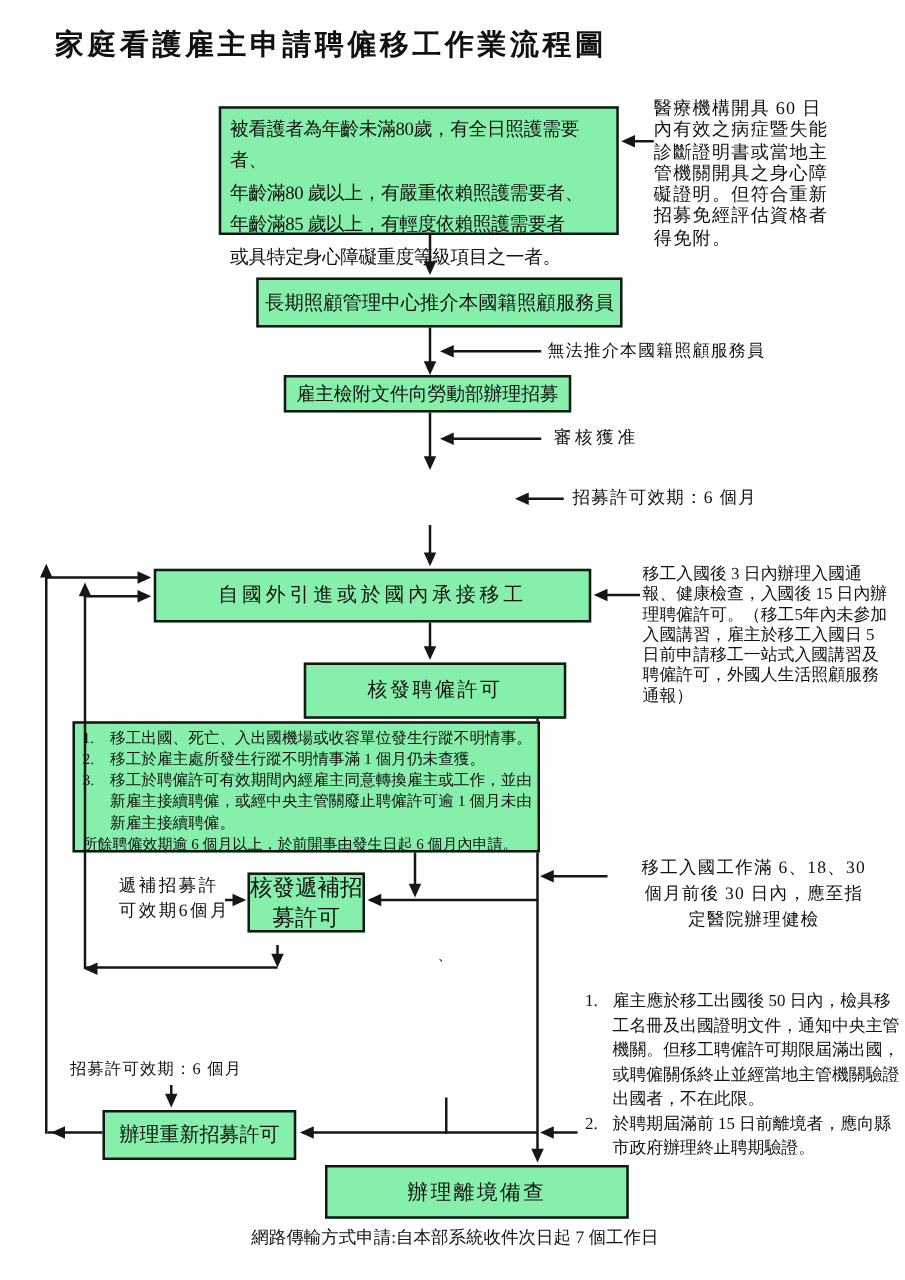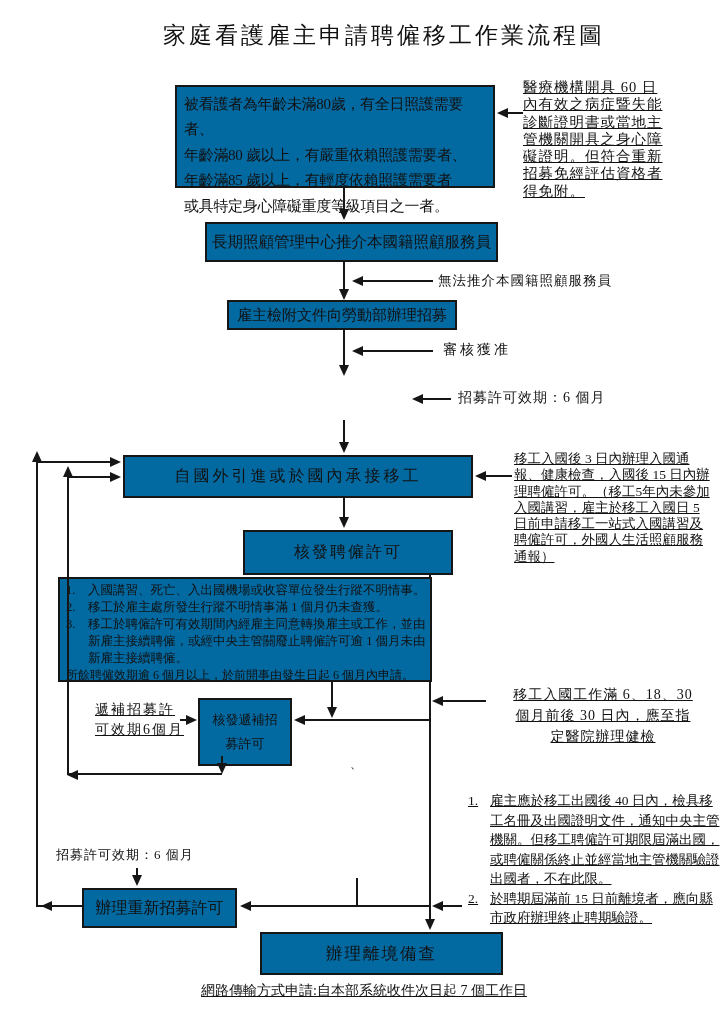--- a/index.html
+++ b/index.html
@@ -1,23 +1,23 @@
 <!DOCTYPE html>
 <html><head>
 <meta charset="utf-8">
 <style>
   html,body{margin:0;padding:0;background:#fff;}
   .canvas{position:relative;width:724px;height:1024px;background:#fff;overflow:hidden;
           font-family:"Liberation Serif","DejaVu Serif",serif;color:#111;}
-  .ttl{position:absolute;left:0;right:0;top:20px;text-align:center;font-size:23px;
-       font-weight:normal;letter-spacing:3px;padding-left:44px;}
-  .box{position:absolute;border:2px solid #161616;background:#0369a1;box-sizing:border-box;}
+  .ttl{position:absolute;left:0;right:0;top:20px;text-align:left;font-size:23px;
+       font-weight:bold;letter-spacing:3px;padding-left:44px;}
+  .box{position:absolute;border:2px solid #161616;background:#86efac;box-sizing:border-box;}
   .ctr{display:flex;align-items:center;justify-content:center;text-align:center;}
   .pre{white-space:pre-line;}
-  .note{position:absolute;text-decoration:underline;}
+  .note{position:absolute;}
   .lbl{position:absolute;white-space:nowrap;}
   .hl{position:absolute;height:2px;background:#161616;}
   .vl{position:absolute;width:2px;background:#161616;}
   .ah{position:absolute;width:0;height:0;}
   .ah-down{border-left:5px solid transparent;border-right:5px solid transparent;border-top:11px solid #161616;}
   .ah-up{border-left:5px solid transparent;border-right:5px solid transparent;border-bottom:11px solid #161616;}
   .ah-left{border-top:5px solid transparent;border-bottom:5px solid transparent;border-right:11px solid #161616;}
   .ah-right{border-top:5px solid transparent;border-bottom:5px solid transparent;border-left:11px solid #161616;}
   .li{display:flex;}
   .li .num{width:22px;flex:0 0 22px;}
@@ -43,34 +43,34 @@
   <div class="box ctr" style="left:123px;top:455px;width:350px;height:43px;font-size:16px;letter-spacing:3px;">自國外引進或於國內承接移工</div>
 
   <div class="box ctr" style="left:243px;top:530px;width:210px;height:45px;font-size:16px;letter-spacing:2px;">核發聘僱許可</div>
 
   <div class="vl" style="left:429px;top:575px;height:347px;"></div>
   <div class="ah ah-down" style="left:425px;top:919px;"></div>
 
   <div class="box" style="left:58px;top:577px;width:374px;height:105px;font-size:12.5px;line-height:17px;padding:3px 2px 0 6px;">
     <div class="li">
       <span class="num">1.</span>
-      <span class="txt">入國講習、死亡、入出國機場或收容單位發生行蹤不明情事。</span>
+      <span class="txt">移工出國、死亡、入出國機場或收容單位發生行蹤不明情事。</span>
     </div>
     <div class="li">
       <span class="num">2.</span>
       <span class="txt">移工於雇主處所發生行蹤不明情事滿 1 個月仍未查獲。</span>
     </div>
     <div class="li">
       <span class="num">3.</span>
       <span class="txt">移工於聘僱許可有效期間內經雇主同意轉換雇主或工作，並由新雇主接續聘僱，或經中央主管關廢止聘僱許可逾 1 個月未由新雇主接續聘僱。</span>
     </div>
     <div style="font-size:12px;">所餘聘僱效期逾 6 個月以上，於前開事由發生日起 6 個月內申請。</div>
   </div>
 
-  <div class="box ctr pre" style="left:198px;top:698px;width:94px;height:68px;font-size:13px;line-height:24px;">核發遞補招
+  <div class="box ctr pre" style="left:198px;top:698px;width:94px;height:48px;font-size:18px;line-height:24px;">核發遞補招
 募許可</div>
 
   <div class="box ctr" style="left:82px;top:888px;width:155px;height:40px;font-size:16px;">辦理重新招募許可</div>
 
   <div class="box ctr" style="left:260px;top:932px;width:243px;height:43px;font-size:16.5px;letter-spacing:2px;">辦理離境備查</div>
 
   <div class="vl" style="left:343px;top:188px;height:26px;"></div>
   <div class="ah ah-down" style="left:339px;top:209px;"></div>
 
   <div class="hl" style="left:506px;top:112px;width:17px;"></div>
@@ -160,21 +160,21 @@
 聘僱許可，外國人生活照顧服務
 通報）</div>
 
   <div class="note pre" style="left:487px;top:684px;width:232px;font-size:14px;line-height:21px;text-align:center;letter-spacing:1px;">移工入國工作滿 6、18、30
 個月前後 30 日內，應至指
 定醫院辦理健檢</div>
 
   <div class="note" style="left:468px;top:791px;width:254px;font-size:13.5px;line-height:19.5px;">
     <div class="li">
       <span class="num">1.</span>
-      <span class="txt">雇主應於移工出國後 40 日內，檢具移工名冊及出國證明文件，通知中央主管機關。但移工聘僱許可期限屆滿出國，或聘僱關係終止並經當地主管機關驗證出國者，不在此限。</span>
+      <span class="txt">雇主應於移工出國後 50 日內，檢具移工名冊及出國證明文件，通知中央主管機關。但移工聘僱許可期限屆滿出國，或聘僱關係終止並經當地主管機關驗證出國者，不在此限。</span>
     </div>
     <div class="li">
       <span class="num">2.</span>
       <span class="txt">於聘期屆滿前 15 日前離境者，應向縣市政府辦理終止聘期驗證。</span>
     </div>
   </div>
 
   <div class="note" style="left:201px;top:983px;width:360px;font-size:14px;line-height:16.5px;">
     <div>網路傳輸方式申請:自本部系統收件次日起 7 個工作日</div>
   </div>

